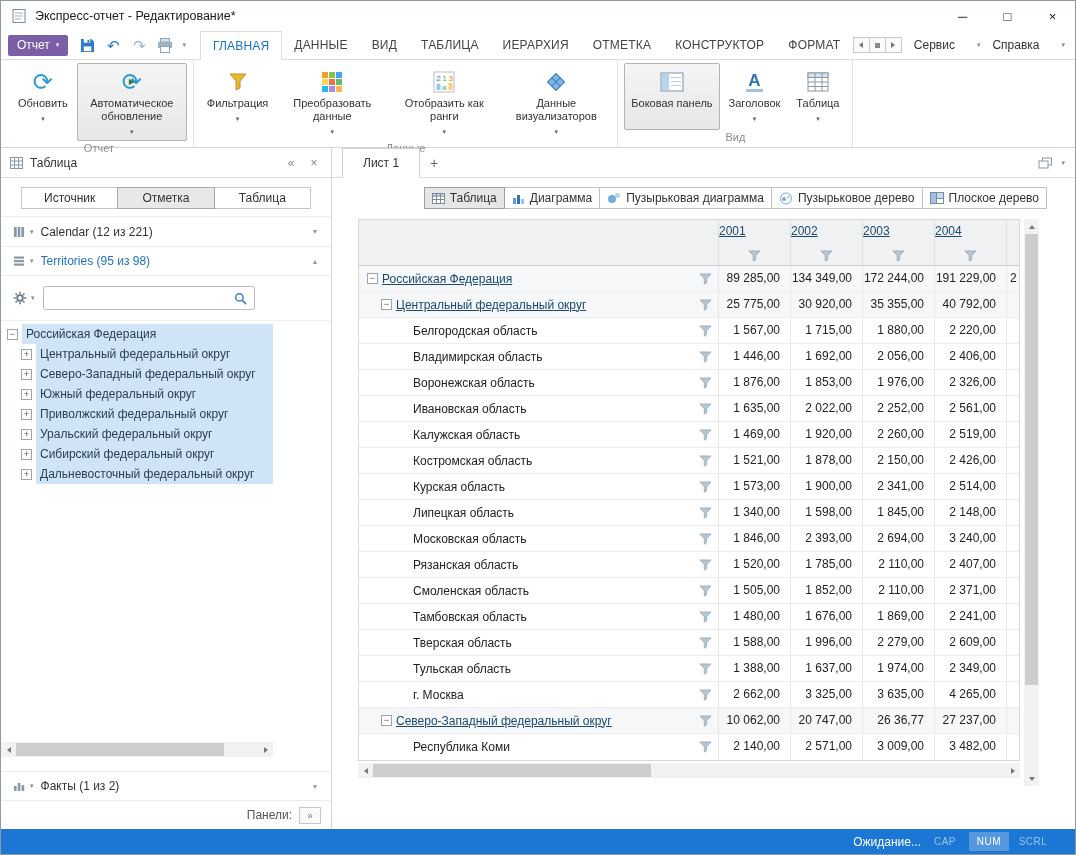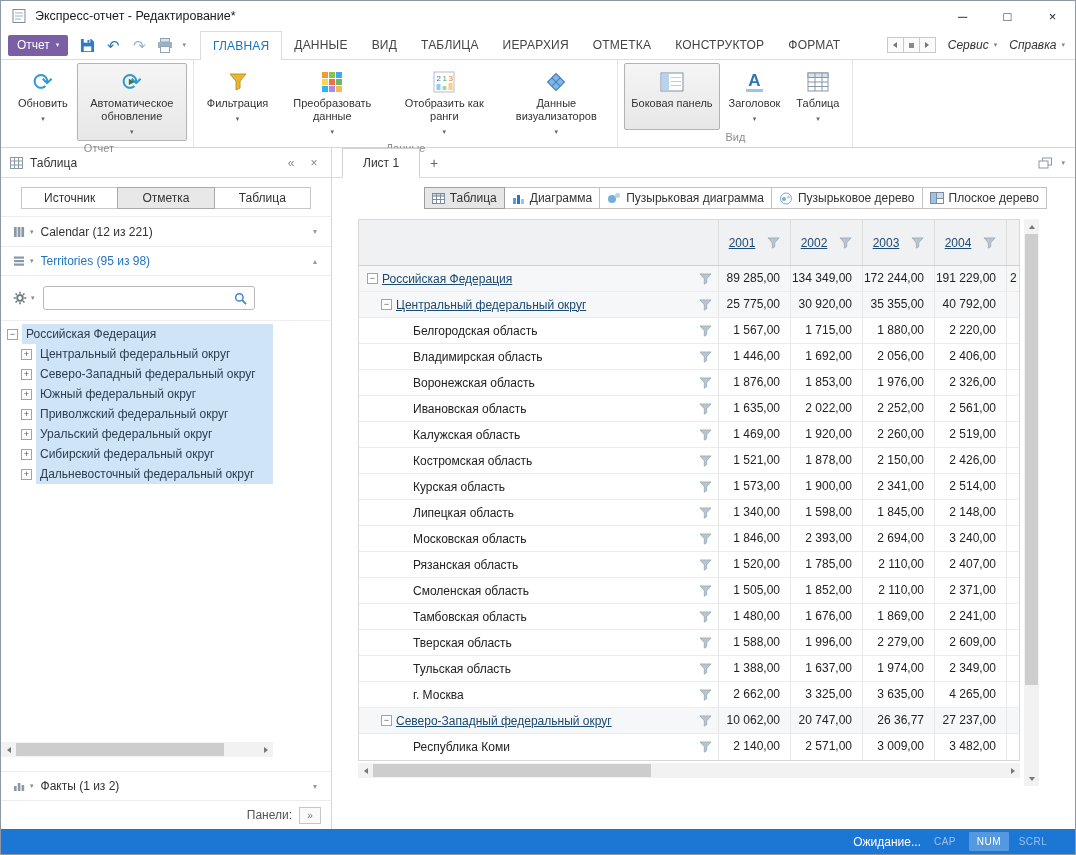--- a/index.html
+++ b/index.html
@@ -21,21 +21,21 @@
   .qbtn { width:18px; height:18px; display:flex; align-items:center; justify-content:center; }
   .gi-undo { color:#2e75b6; font-size:15px; line-height:1; }
   .gi-redo { color:#9ab2c8; font-size:15px; line-height:1; }
   .qcaret { font-size:7px; color:#888; }
   .mtabs { display:flex; align-items:stretch; height:28px; margin-left:2px; }
   .mtab { padding:0 12px; display:flex; align-items:center; font-size:12px; color:#444; letter-spacing:.2px; white-space:nowrap; }
   .mtab.active { color:#1874c6; background:#fff; border:1px solid #dcdcdc; border-bottom:none; margin-bottom:-1px; position:relative; z-index:2; }
   .mb-right { margin-left:auto; display:flex; align-items:center; gap:12px; }
   .nav3 { display:flex; }
   .nav3 > span { width:17px; height:16px; border:1px solid #c9c9c9; background:#fbfbfb; display:flex; align-items:center; justify-content:center; margin-left:-1px; }
-  .menu-link { display:flex; align-items:center; gap:5px; color:#333;font-style:italic; }
+  .menu-link { display:flex; align-items:center; gap:22px; color:#333; }
   .mcaret { font-size:7px; color:#888; }
 
   
   .ribbon { height:88px; flex:0 0 88px; display:flex; border-bottom:1px solid #d5d5d5; background:#fff; padding-left:4px; }
   .rgroup { display:flex; flex-direction:column; border-right:1px solid #e4e4e4; padding:0 4px; }
   .rbuttons { flex:1; display:flex; align-items:stretch; padding:3px 2px 0; gap:2px; }
   .rbtn { min-width:54px; max-width:110px; display:flex; flex-direction:column; align-items:center; justify-content:flex-start; padding:4px 6px 2px; border:1px solid transparent; border-radius:2px; text-align:center; font-size:11px; line-height:13px; color:#333; }
   .rbtn.active { background:linear-gradient(#f5f5f5,#e7e7e7); border-color:#b3b3b3; }
   .ric { height:27px; display:flex; align-items:center; justify-content:center; margin-bottom:2px; }
   .rlbl { display:block; max-width:96px; }
@@ -91,21 +91,21 @@
   .main-content { flex:1; display:flex; flex-direction:column; min-height:0; padding-left:26px; }
   .view-row { display:flex; justify-content:flex-end; padding:9px 28px 10px 0; }
   .view-btn { height:22px; border:1px solid #c2c2c2; margin-left:-1px; padding:0 7px; display:flex; align-items:center; gap:5px; background:#fff; white-space:nowrap; }
   .view-btn.active { background:#e6e6e6; border-color:#9f9f9f; position:relative; z-index:1; }
 
   .table-zone { display:flex; align-items:flex-start; }
   .table-col { display:flex; flex-direction:column; }
   .dtable { width:662px; border:1px solid #d8d8d8; }
   .thead { display:flex; height:46px; background:#f0f1f3; border-bottom:1px solid #cfcfcf; }
   .th-label { width:360px; flex:0 0 360px; border-right:1px solid #dedede; }
-  .th-year { width:72px; flex:0 0 72px; border-right:1px solid #dedede; display:flex; flex-direction:row; align-items:center; justify-content:center; gap:12px; }
+  .th-year { width:72px; flex:0 0 72px; border-right:1px solid #dedede; display:flex; flex-direction:column; justify-content:center; gap:12px; }
   .ylink { color:#1a4971; text-decoration:underline; }
   .th-partial { flex:1; }
   .trow { display:flex; height:26px; border-bottom:1px solid #ececec; background:#fff; }
   .trow:last-child { border-bottom:none; }
   .trow.group { background:#f6f7f9; }
   .tc-label { width:360px; flex:0 0 360px; display:flex; align-items:center; border-right:1px solid #e6e6e6; padding-right:6px; overflow:hidden; }
   .tc-label.ind0 { padding-left:8px; }
   .tc-label.ind1 { padding-left:22px; }
   .tc-label.ind2 { padding-left:54px; }
   .row-link { color:#1a4971; text-decoration:underline; white-space:nowrap; }

